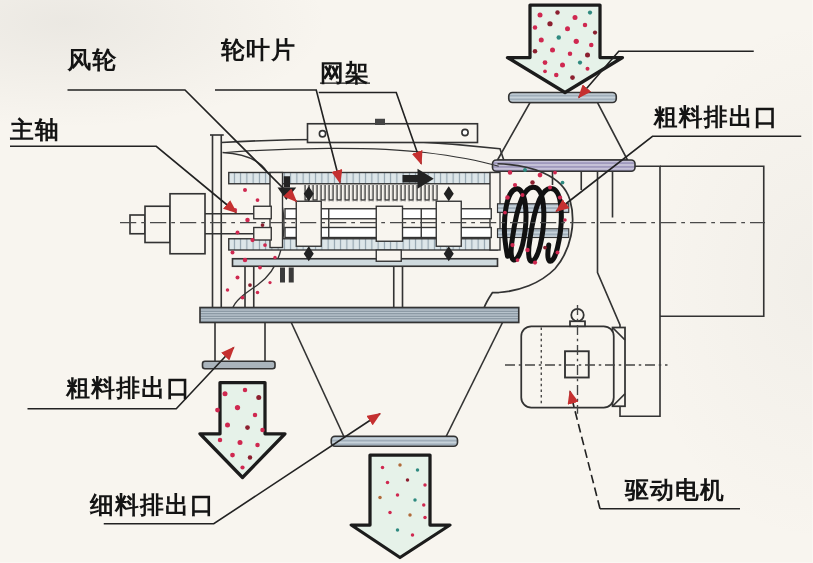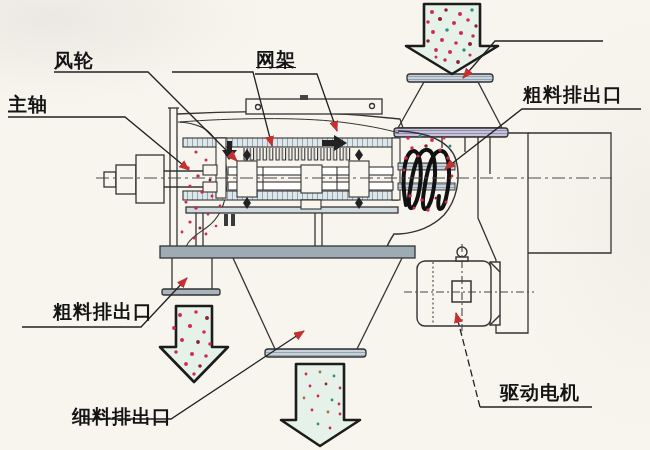--- a/index.html
+++ b/index.html
@@ -310,20 +310,21 @@
     <path d="M603,41 L495,41 L463,78" marker-end="url(#rtip)"></path>
     <path d="M641,109 L522,109 L445,169" marker-end="url(#rtip)"></path>
     <path d="M22,327 L141,327 L187,278" marker-end="url(#rtip)"></path>
     <path d="M83,419 L171,419 L304,331" marker-end="url(#rtip)"></path>
     <path d="M592,407 L480,407"></path>
     <path d="M480,407 L456,313" stroke-dasharray="7 3.5" marker-end="url(#rtip)"></path>
   </g>
 </svg>
 
 <div class="lbl" style="left:8px;   top:94px;">主轴</div>
-<div class="lbl" style="left:54px;  top:50px;">风轮</div>
+<div class="lbl" style="left:54px;  top:38px;">风轮</div>
+<div class="lbl" style="left:177px; top:30px;">轮叶片</div>
 <div class="lbl" style="left:256px; top:49px;text-decoration:underline;">网架</div>
 <div class="lbl" style="left:523px; top:84px;">粗料排出口</div>
 <div class="lbl" style="left:53px;  top:301px;">粗料排出口</div>
-<div class="lbl" style="left:72px;  top:406px;">细料排出口</div>
+<div class="lbl" style="left:72px;  top:394px;">细料排出口</div>
 <div class="lbl" style="left:500px; top:382px;">驱动电机</div>
 
 </div>
 
 </body></html>

